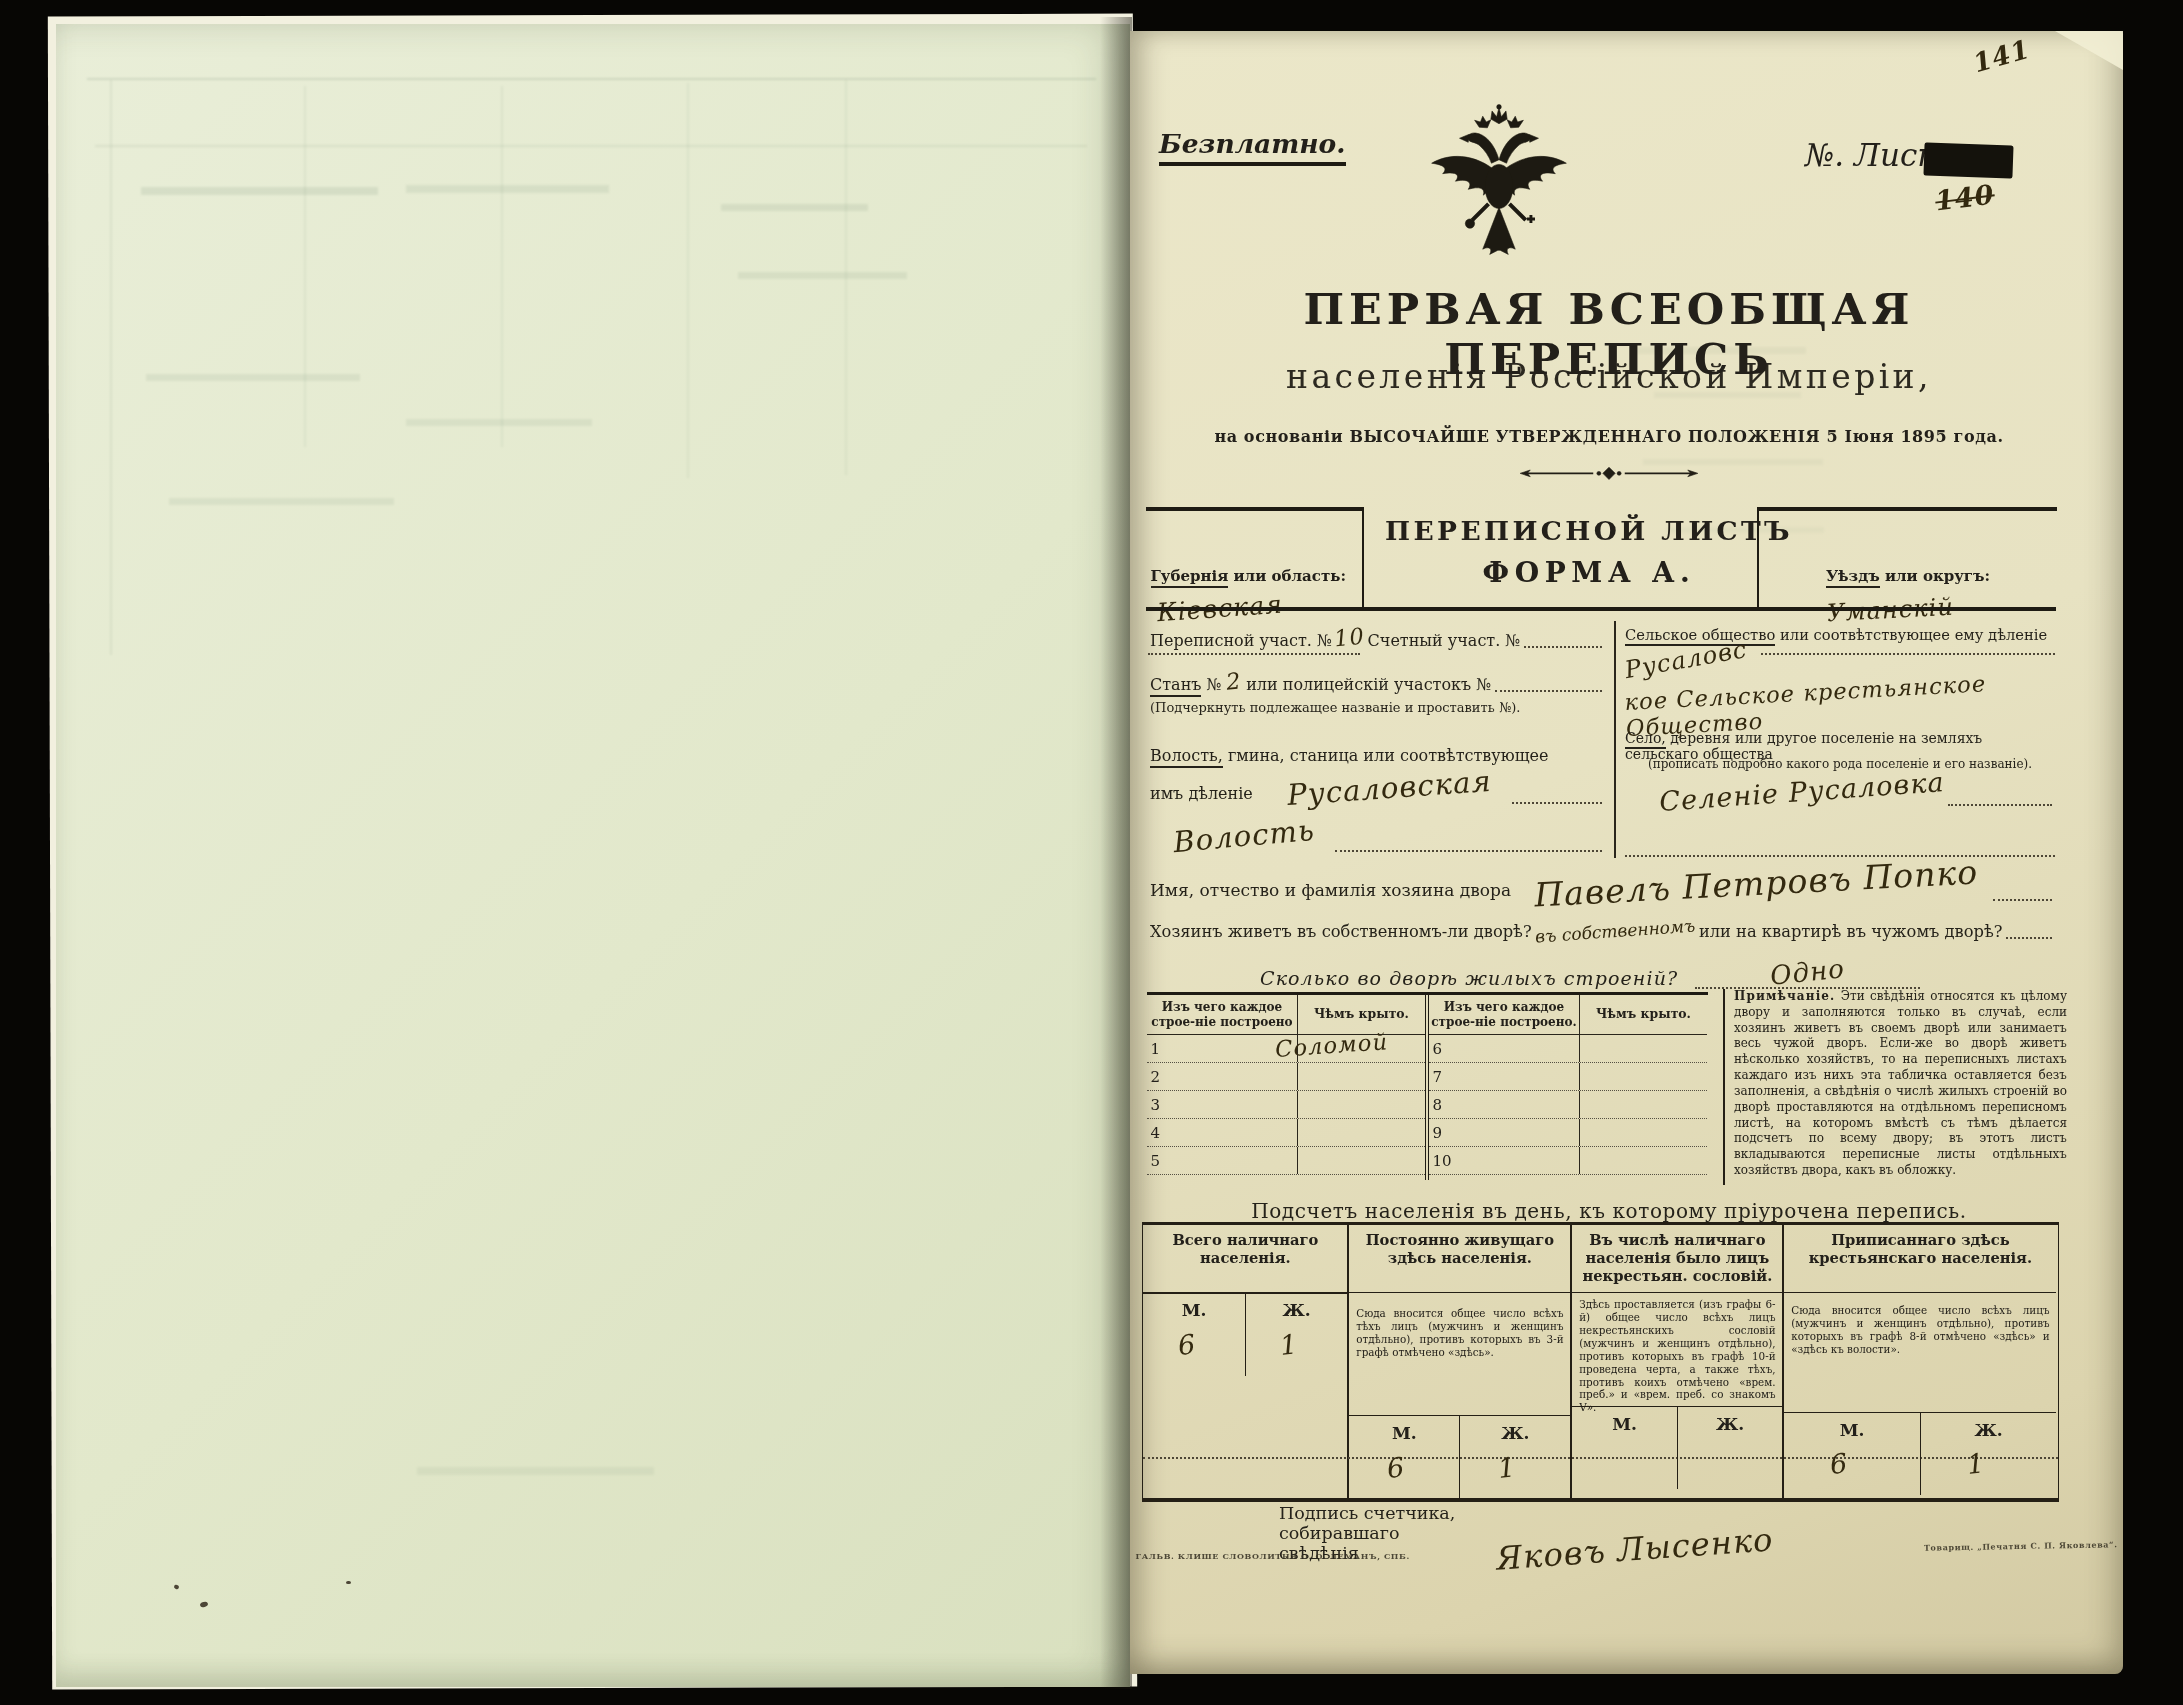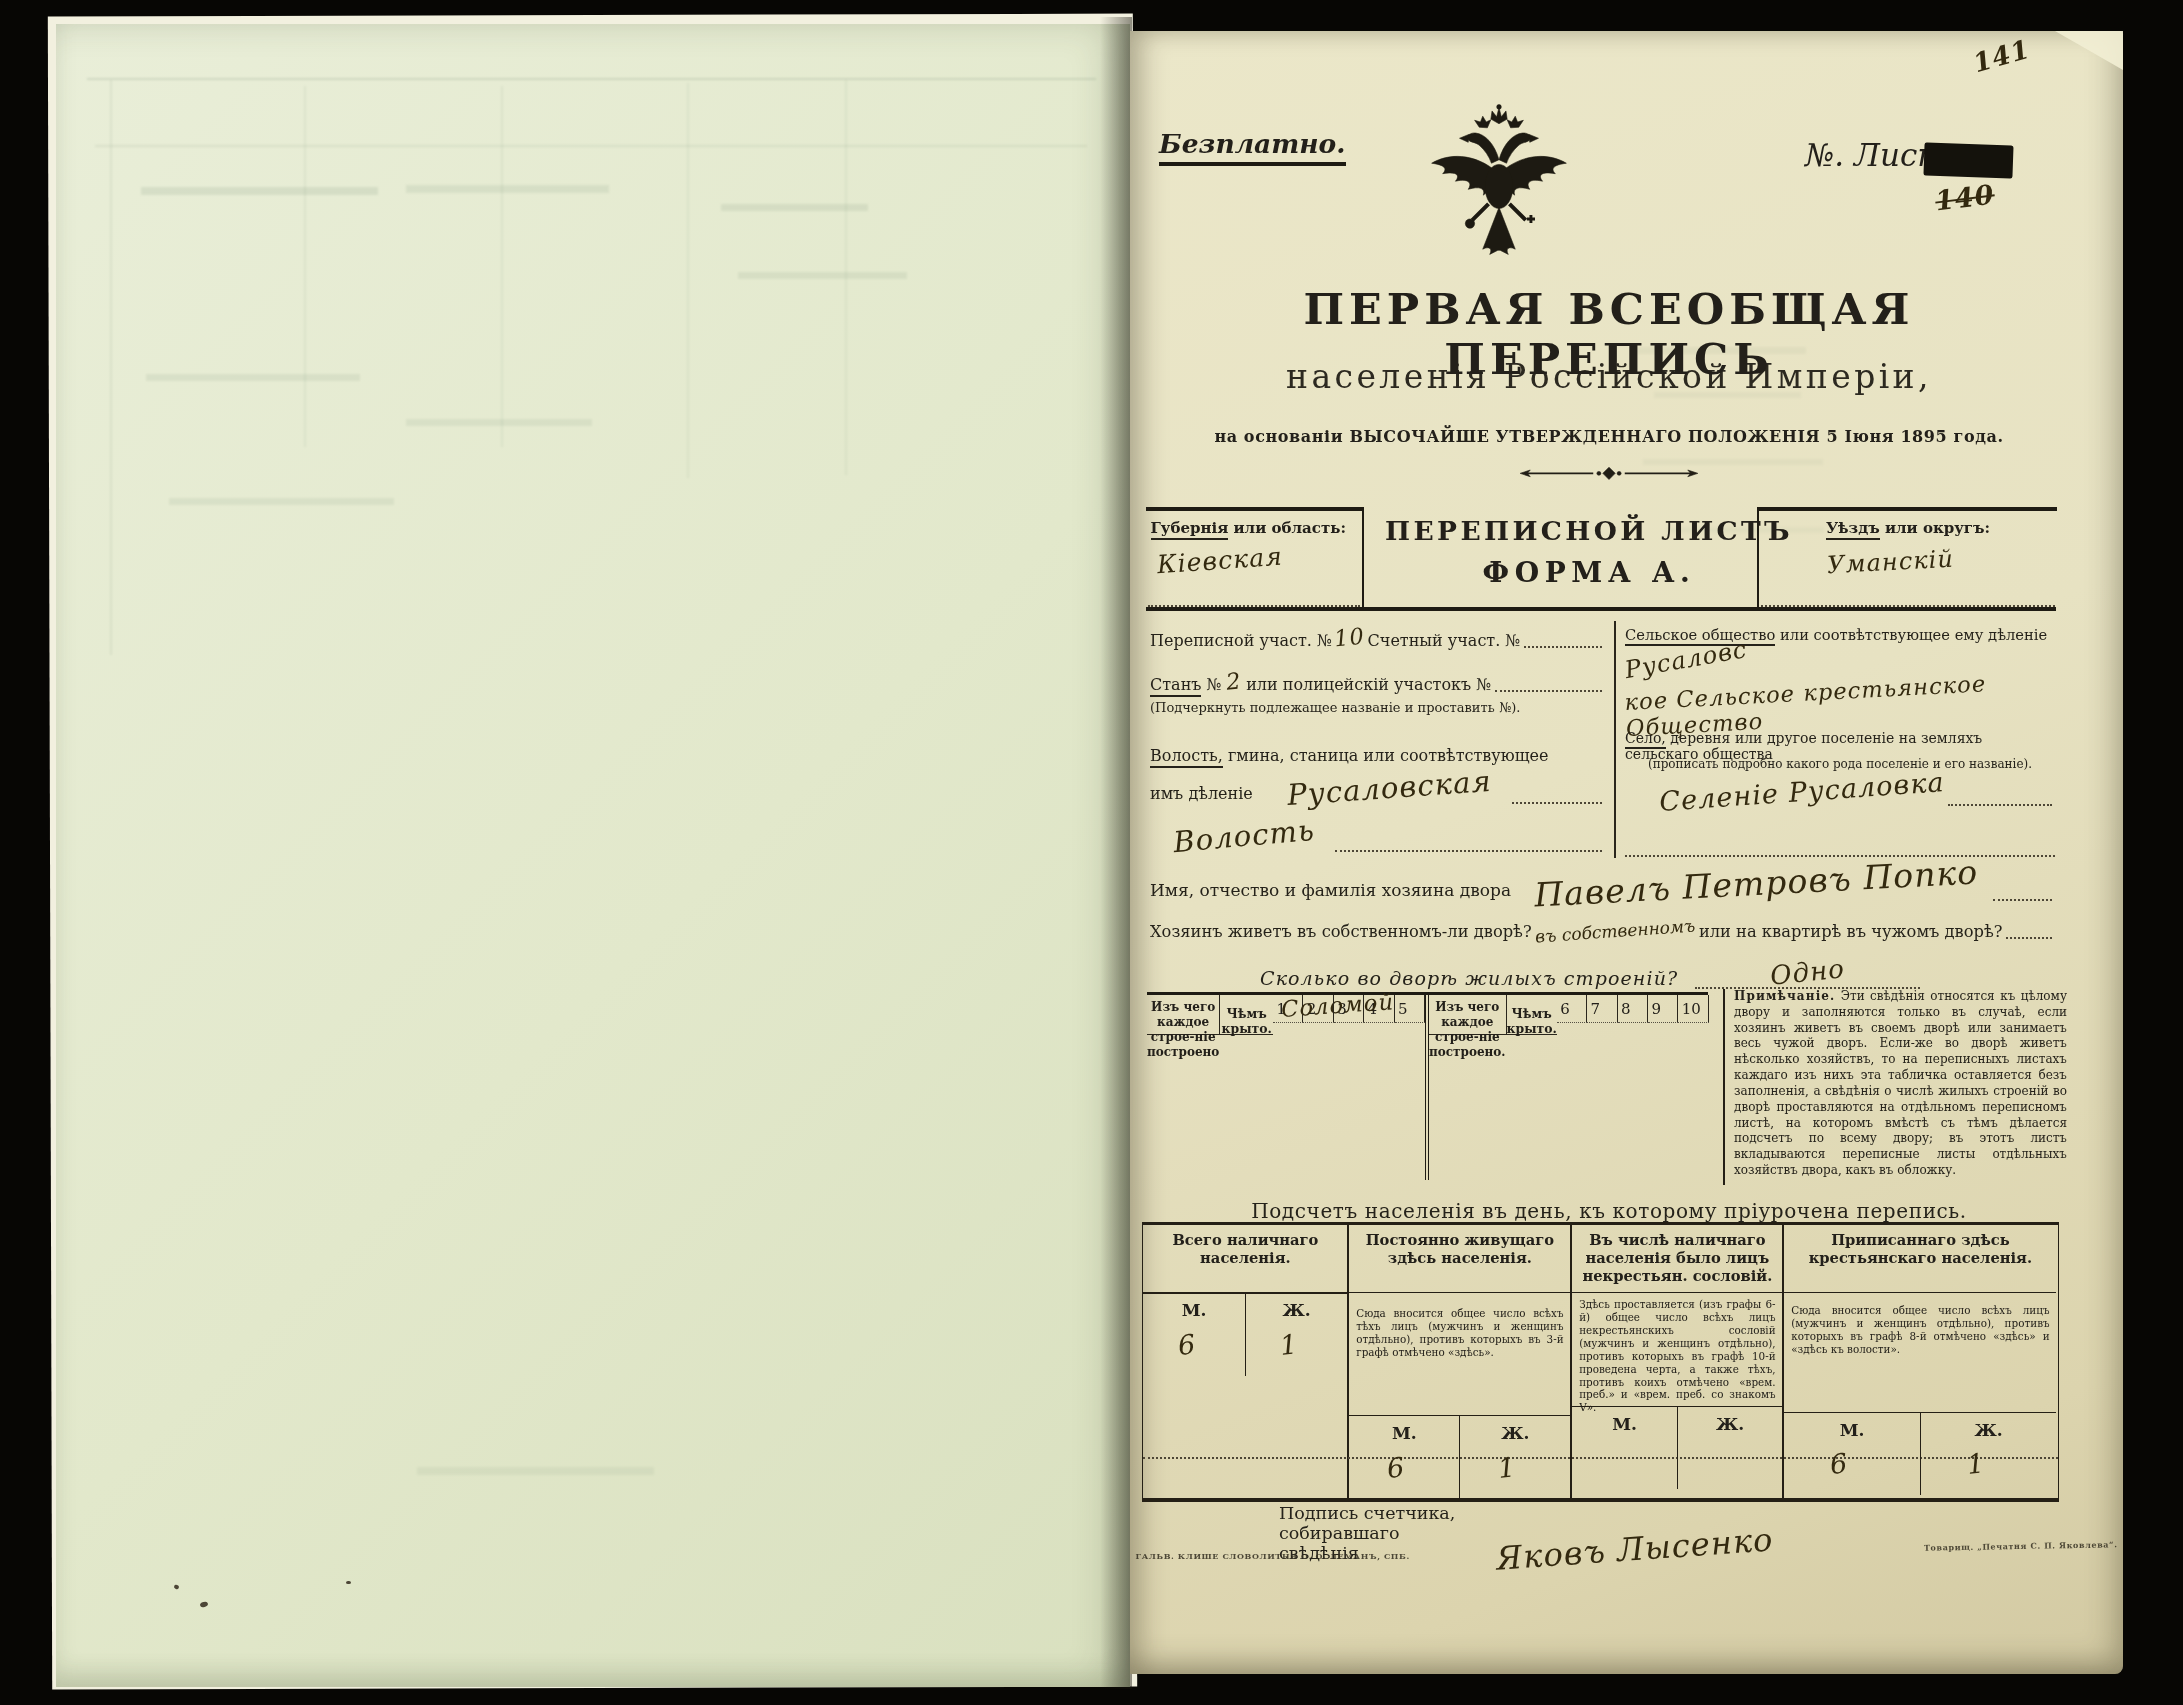--- a/index.html
+++ b/index.html
@@ -26,25 +26,25 @@
   .lbl{font-weight:normal;color:#25221a;}
   .uw{border-bottom:2.3px solid #25221a;padding-bottom:1.1px;}
   .hw{font-style:italic;color:#33290f;letter-spacing:1.1px;display:inline-block;}
   .fline{display:flex;align-items:flex-end;}
   .fill{flex:1;border-bottom:2.3px dotted #4d4636;height:2.3px;margin:0 3.4px 2.3px 3.4px;}
   .dotspan{border-bottom:2.3px dotted #4d4636;}
   .abs{position:absolute;}
   .ctr{text-align:center;}
   
   .hbox{position:absolute;top:476px;height:97px;border-top:4.5px solid #1e1b13;}
-  .hbox .inner{position:relative;height:100%;}
+  .hbox .inner{position:relative;height:100%;margin-top:48px;}
   .hbox .dots{position:absolute;left:2.3px;right:2.3px;bottom:1.1px;border-bottom:2.3px dotted #4d4636;}
   
   .btab{position:absolute;left:17px;top:961px;width:561px;height:185px;border-top:3.4px solid #1e1b13;display:flex;}
-  .bt-group{width:278px;display:flex;flex-direction:row;}
+  .bt-group{width:278px;display:flex;flex-direction:column;}
   .bt-group.g2{border-left:4px double #1e1b13;}
   .bt-head{display:flex;height:39px;border-bottom:1.7px solid #2a261c;}
   .bt-h1{flex:1.18;font-weight:bold;font-size:12px;text-align:center;padding-top:4.5px;line-height:1.25;}
   .bt-h2{flex:1;font-weight:bold;font-size:12.4px;text-align:center;padding-top:11.3px;border-left:1.1px solid #2a261c;}
   .bt-row{display:flex;height:27px;border-bottom:1.7px dotted #555043;}
   .bt-row:last-child{border-bottom:1.7px dotted #555043;}
   .bt-c1{flex:1.18;display:flex;}
   .bt-num{width:26px;font-size:15px;padding:4.5px 0 0 3.4px;}
   .bt-c2{flex:1;border-left:1.1px solid #2a261c;position:relative;}
   

